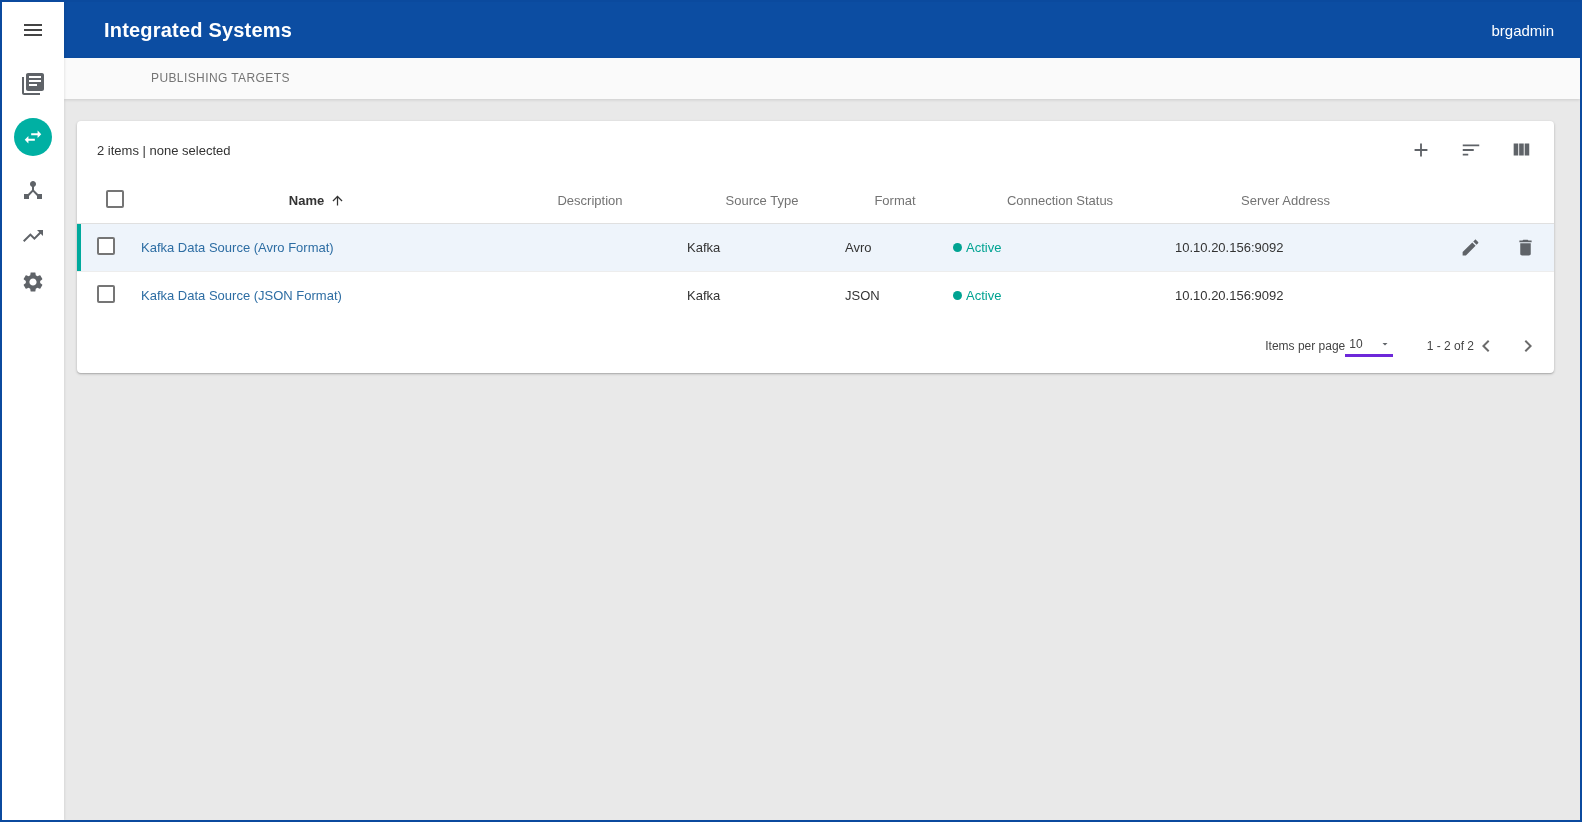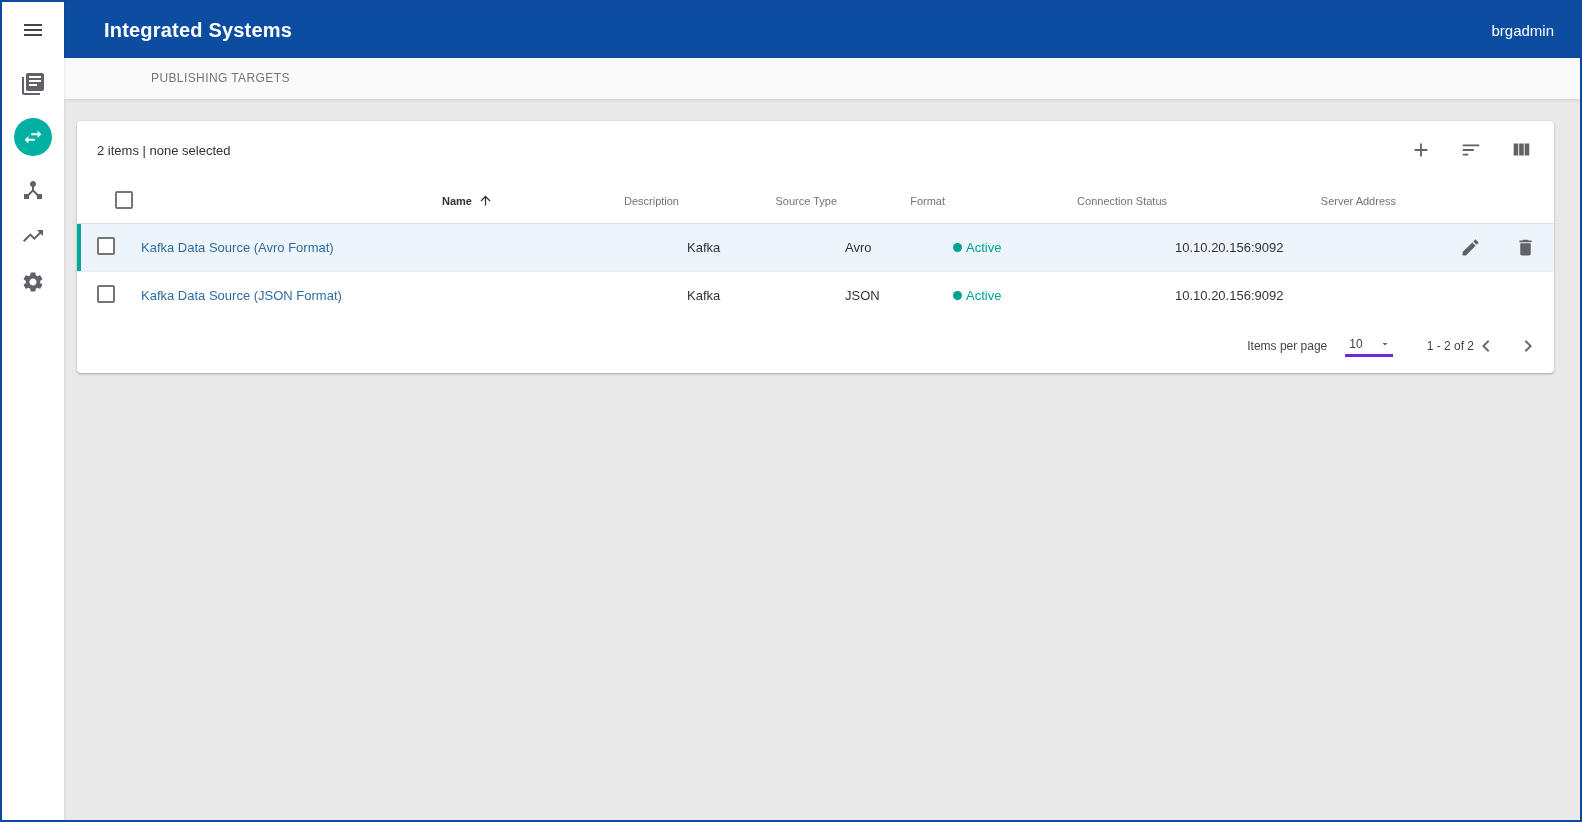--- a/index.html
+++ b/index.html
@@ -97,22 +97,22 @@
     padding: 0 22px 0 20px;
   }
   .toolbar .summary { font-size: 13px; color: #333; }
   .toolbar-icons { display: flex; align-items: center; gap: 28px; }
   .tool-icon { width: 22px; height: 22px; color: #5f6368; cursor: pointer; }
   .tool-icon svg { width: 22px; height: 22px; fill: currentColor; }
 
   
   table { width: 100%; border-collapse: collapse; table-layout: fixed; }
   th {
-    text-align: right;
-    font-size: 11px;
+    text-align: center;
+    font-size: 13px;
     font-weight: 400;
     color: #737373;
     height: 44px;
     border-bottom: 1px solid #e0e0e0;
     padding: 0 8px 0 0;
     white-space: nowrap;
   }
   th.name-col { color: #333; font-weight: 700; }
   td {
     font-size: 13px;
@@ -144,21 +144,21 @@
   .row-action { display: inline-flex; width: 21px; height: 21px; color: #5f6368; cursor: pointer; margin-left: 30px; vertical-align: middle; }
   .row-action svg { width: 21px; height: 21px; fill: currentColor; }
 
   
   .paginator {
     height: 54px;
     display: flex; align-items: center; justify-content: flex-end;
     font-size: 12px; color: #444;
     padding-right: 14px;
   }
-  .pp-label { margin-right: 18px; text-align: right; }
+  .pp-label { margin-right: 0; text-align: right; }
   .pp-select {
     display: inline-flex; align-items: center; gap: 16px;
     border-bottom: 3px solid #6d28d9;
     padding: 2px 2px 3px 4px;
     cursor: pointer;
     margin-right: 34px;
   }
   .pp-select svg { width: 12px; height: 12px; fill: #5f6368; }
   .pp-range { }
   .page-btn { width: 24px; height: 24px; color: #6b6b6b; cursor: pointer; display: inline-flex; align-items: center; justify-content: center; }

